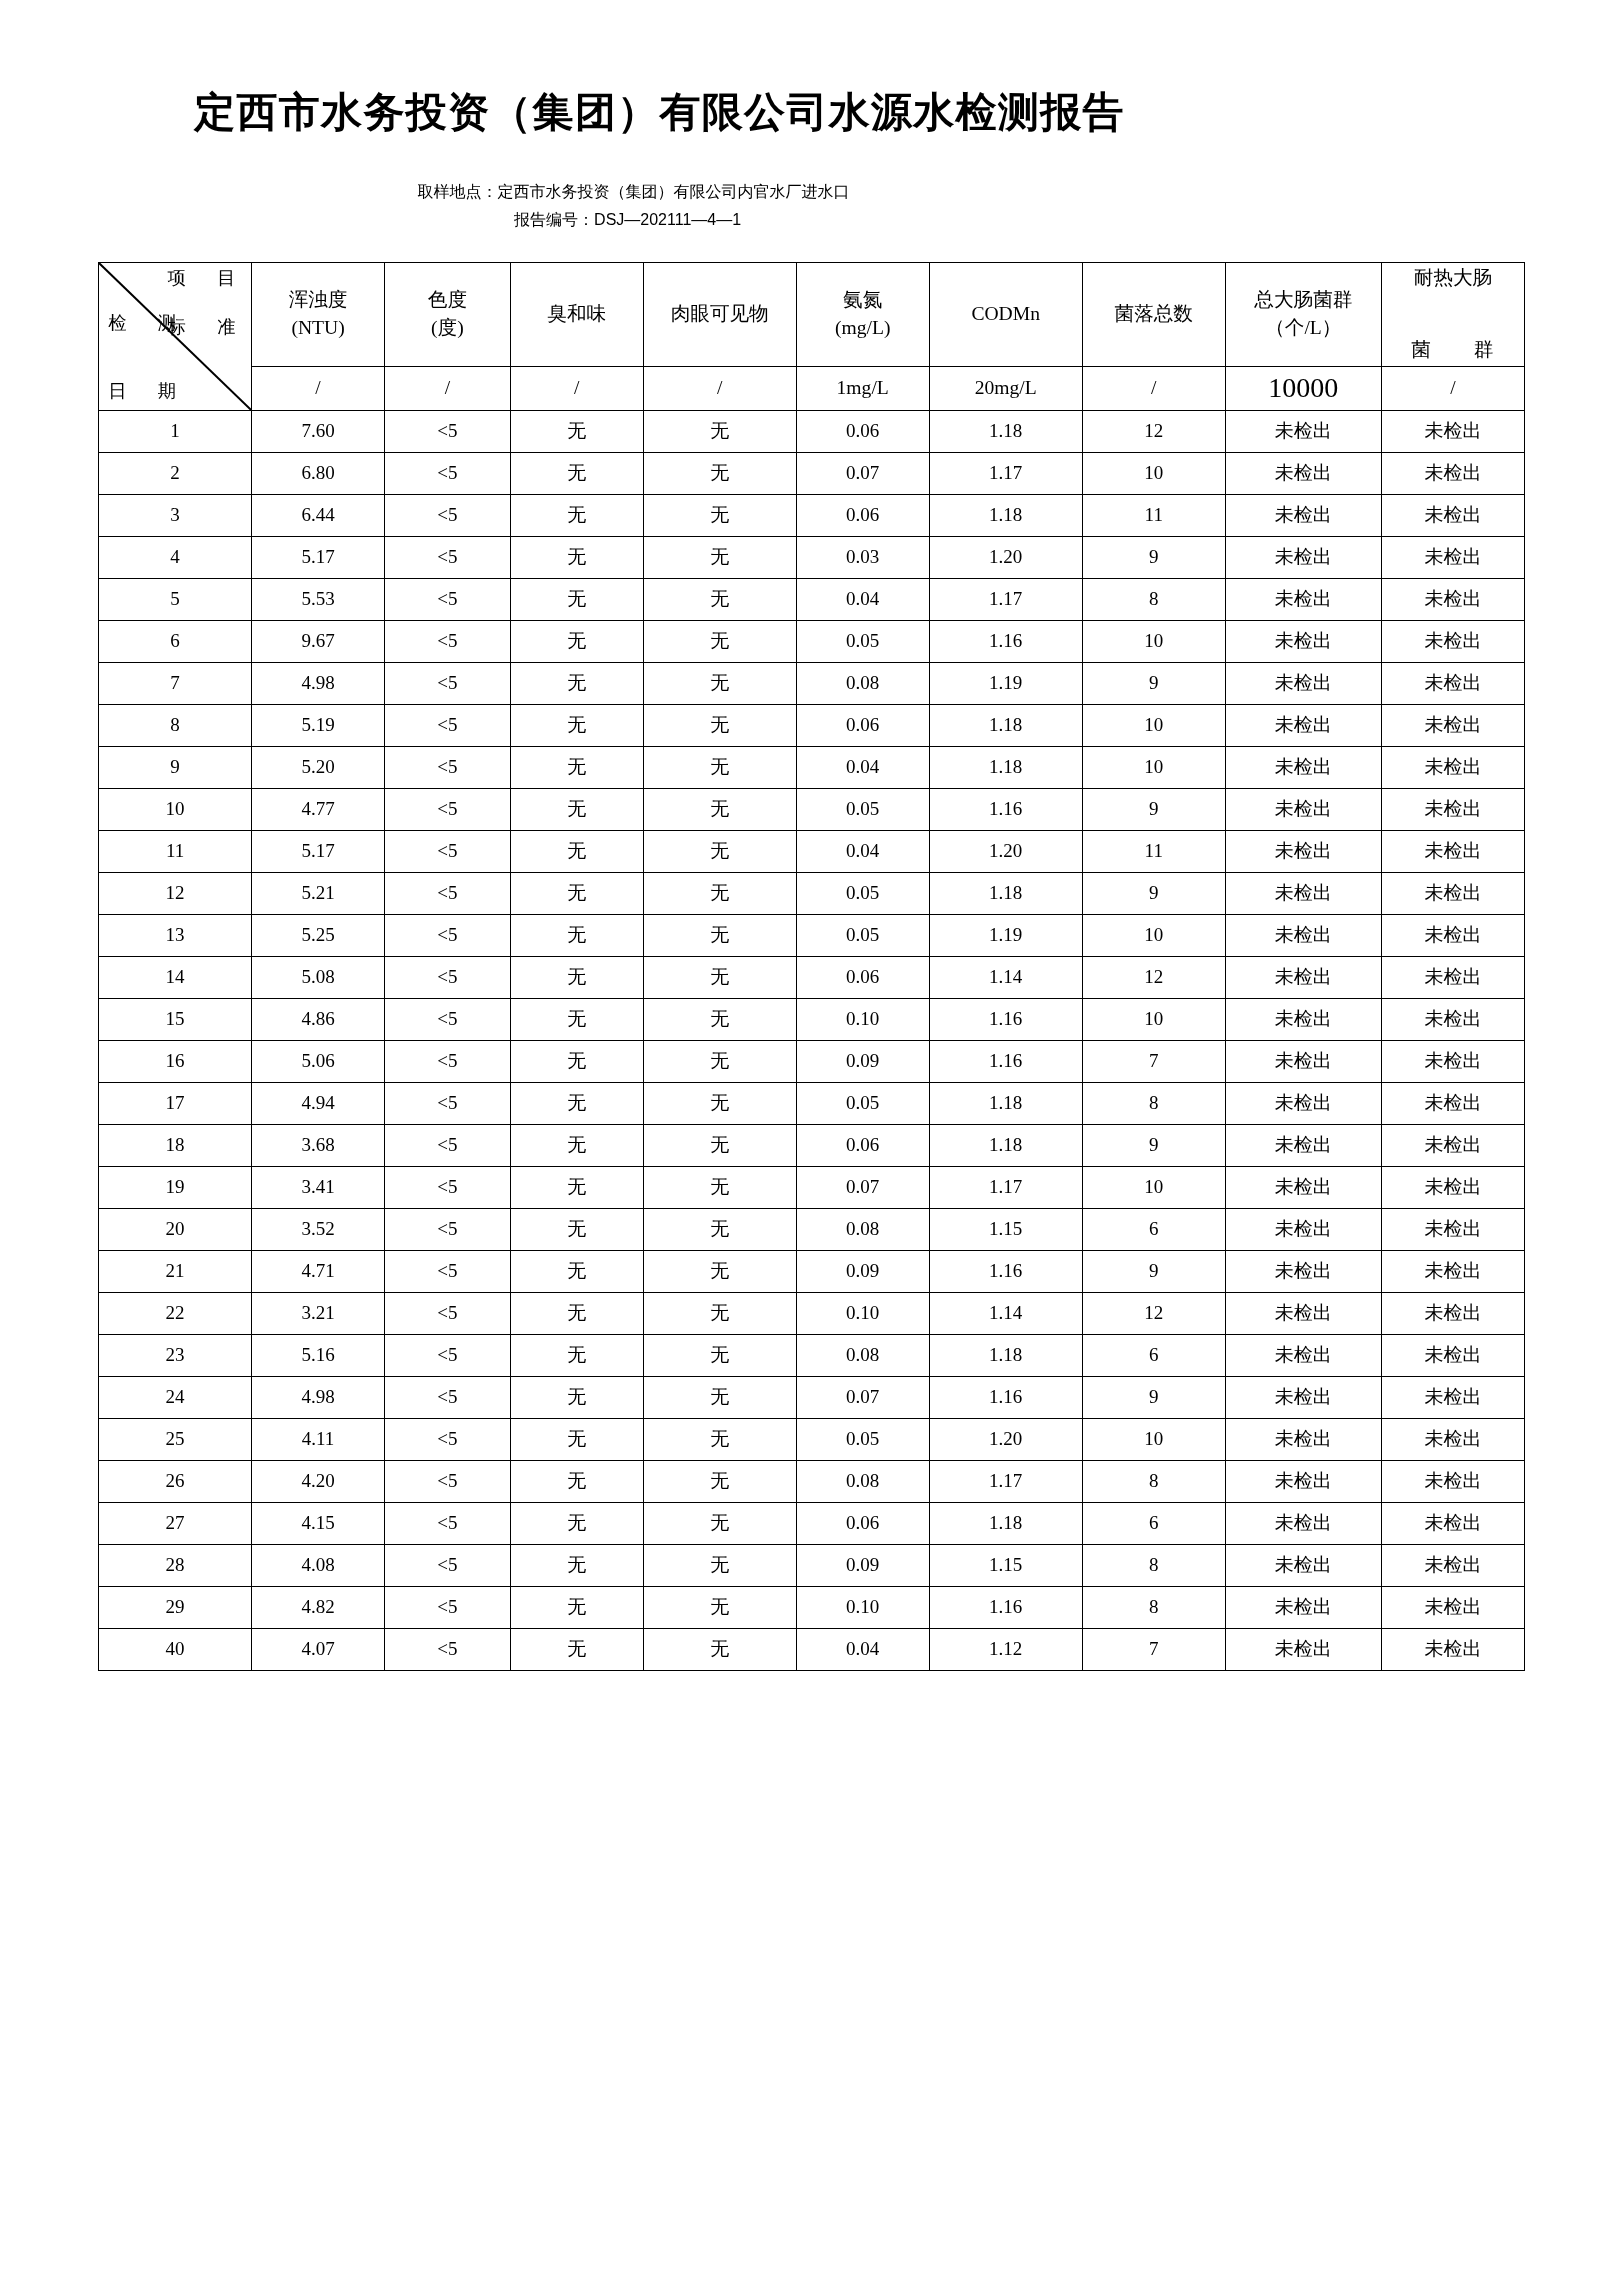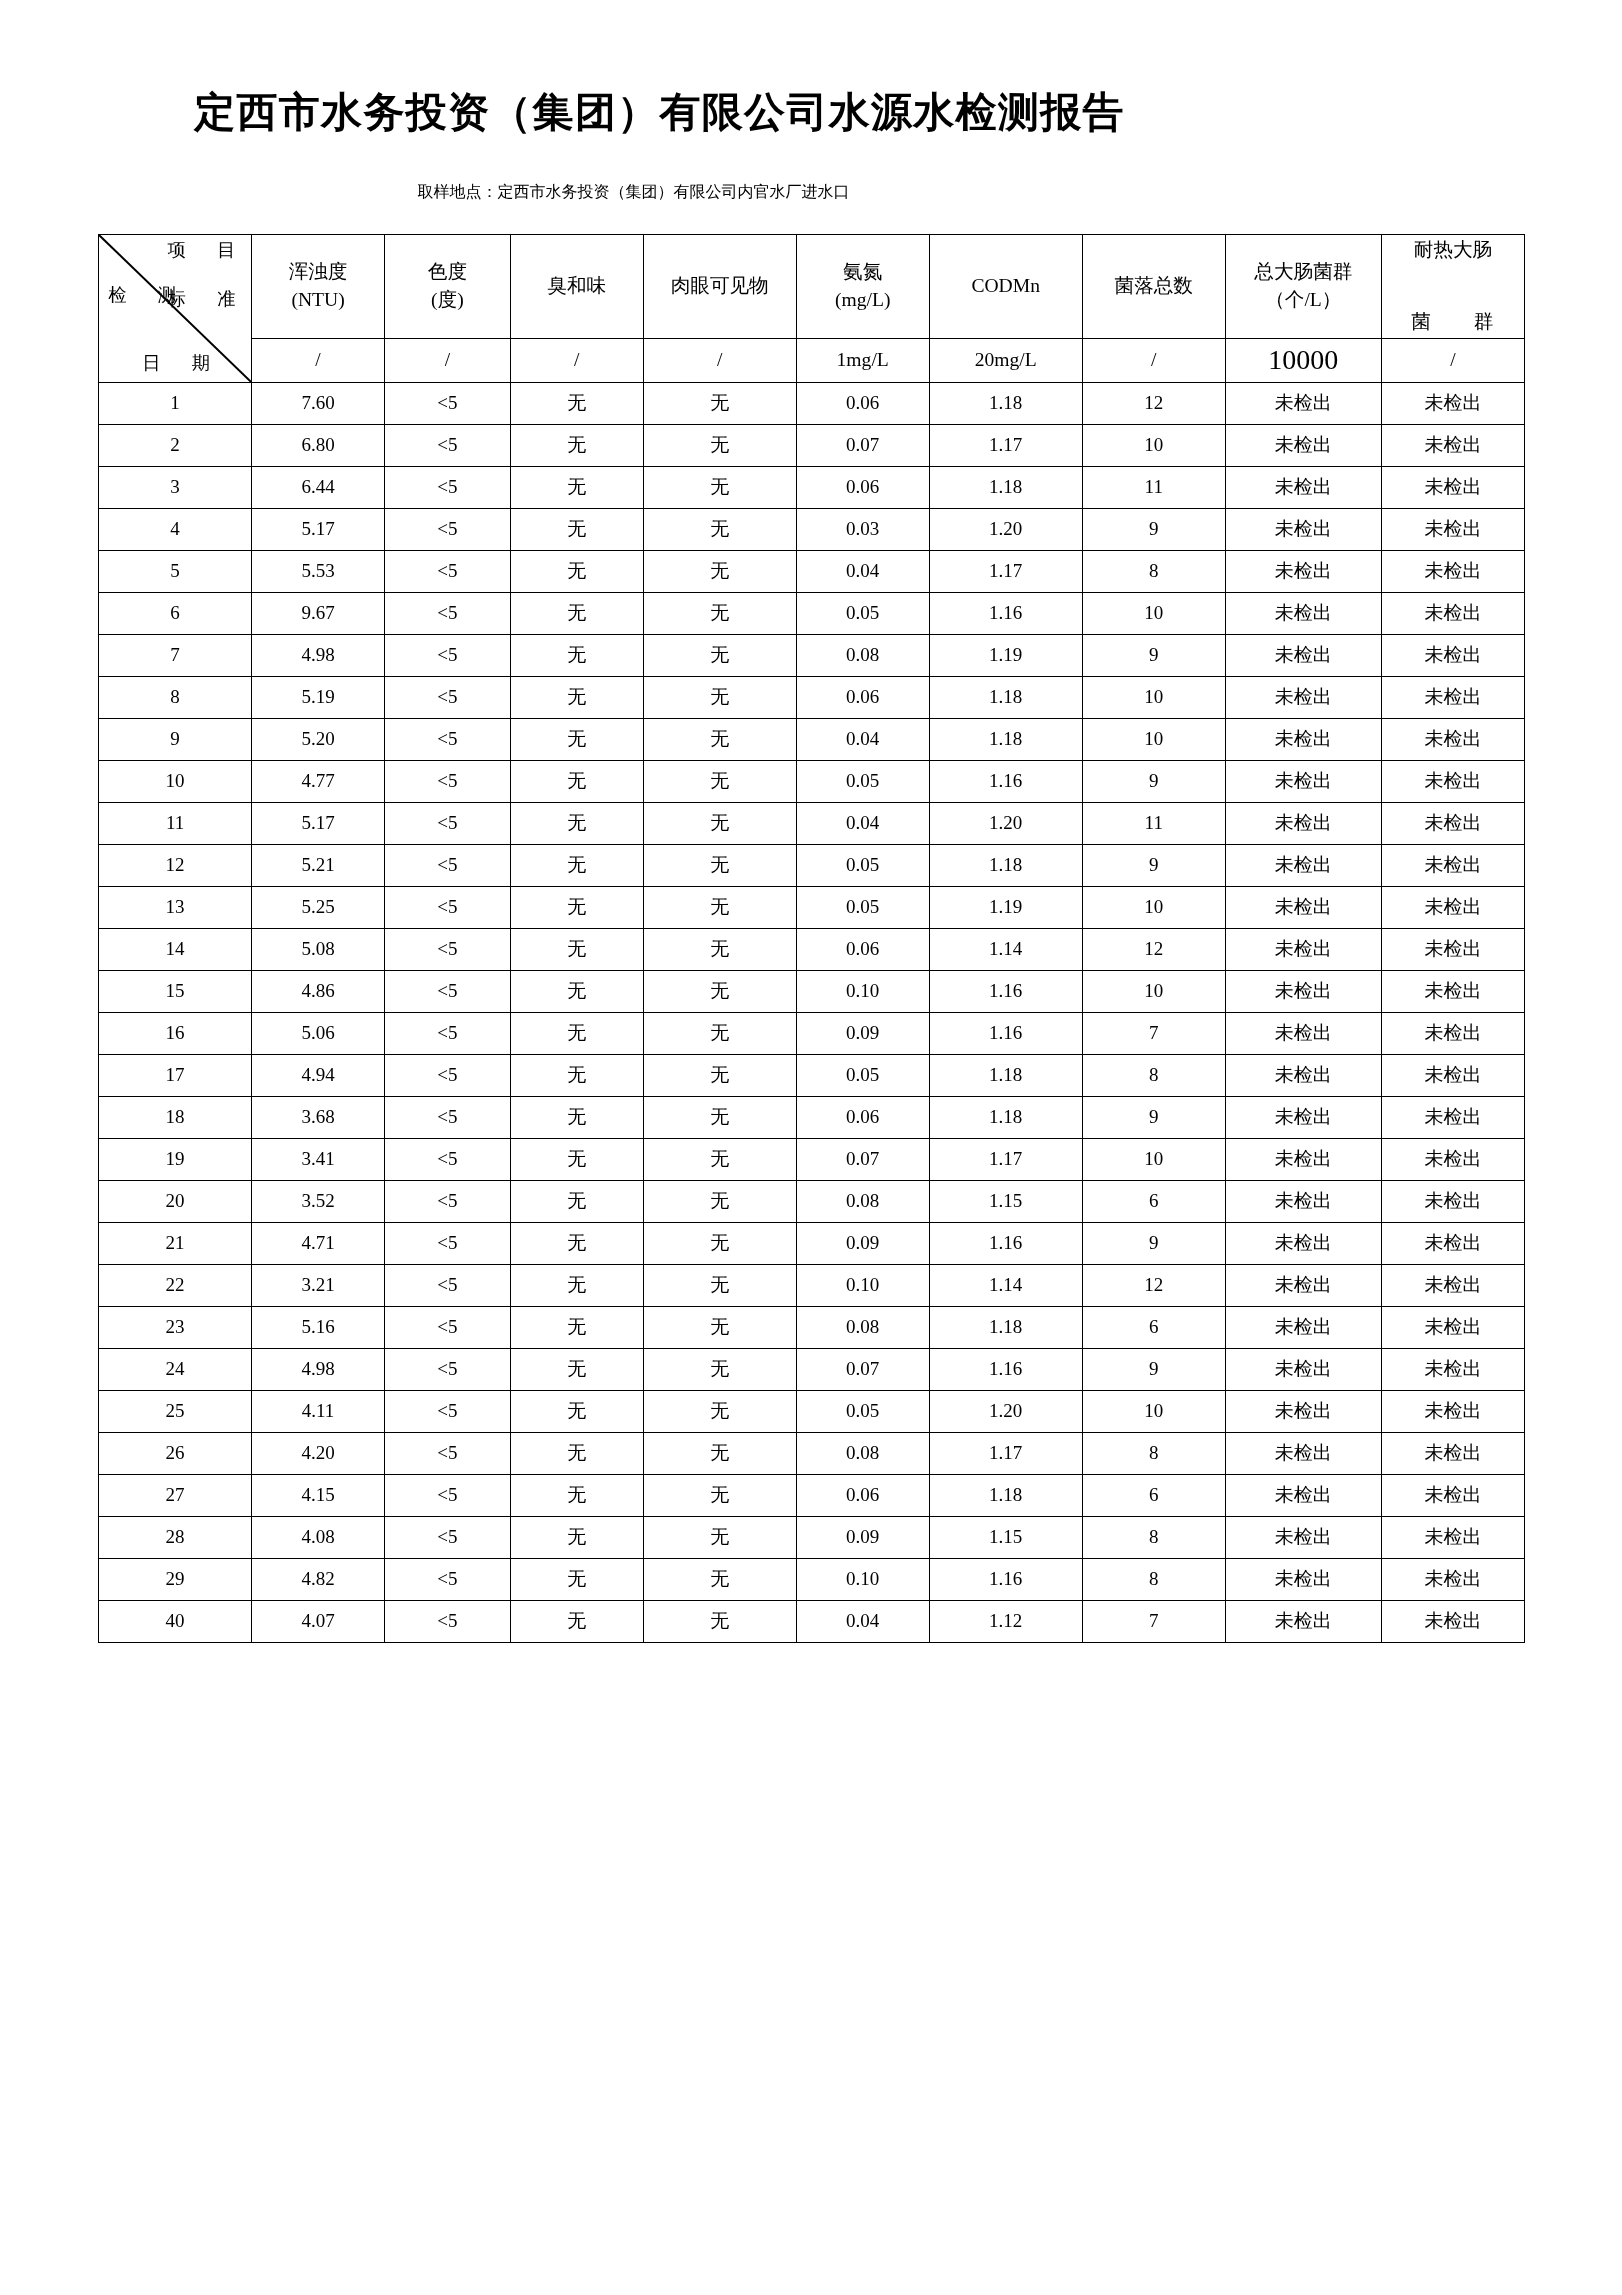--- a/index.html
+++ b/index.html
@@ -106,21 +106,20 @@
     letter-spacing: 6.5px;
     white-space: nowrap;
   }
   .corner-bot {
     position: absolute;
     left: 9.2px;
     bottom: 6.5px;
     font-size: 18.3px;
     letter-spacing: 6.5px;
     white-space: nowrap;
-    margin-left: 34px;
   }
   .corner-left {
     position: absolute;
     left: 9.2px;
     top: 47px;
     font-size: 18.3px;
     letter-spacing: 6.5px;
     white-space: nowrap;
   }
   .hdr-cell {
@@ -146,20 +145,21 @@
 </style>
 </head>
 <body>
 
 <div class="page">
 
   <div class="doc-title">定西市水务投资（集团）有限公司水源水检测报告</div>
 
   <div class="meta-block">
     <span class="meta-line">取样地点：定西市水务投资（集团）有限公司内官水厂进水口</span>
+    <span class="meta-line second">报告编号：DSJ—202111—4—1</span>
   </div>
 
   <table class="report">
     <colgroup>
       <col class="c0">
         <col class="c1">
         <col class="c2">
         <col class="c3">
         <col class="c4">
       <col class="c5">

